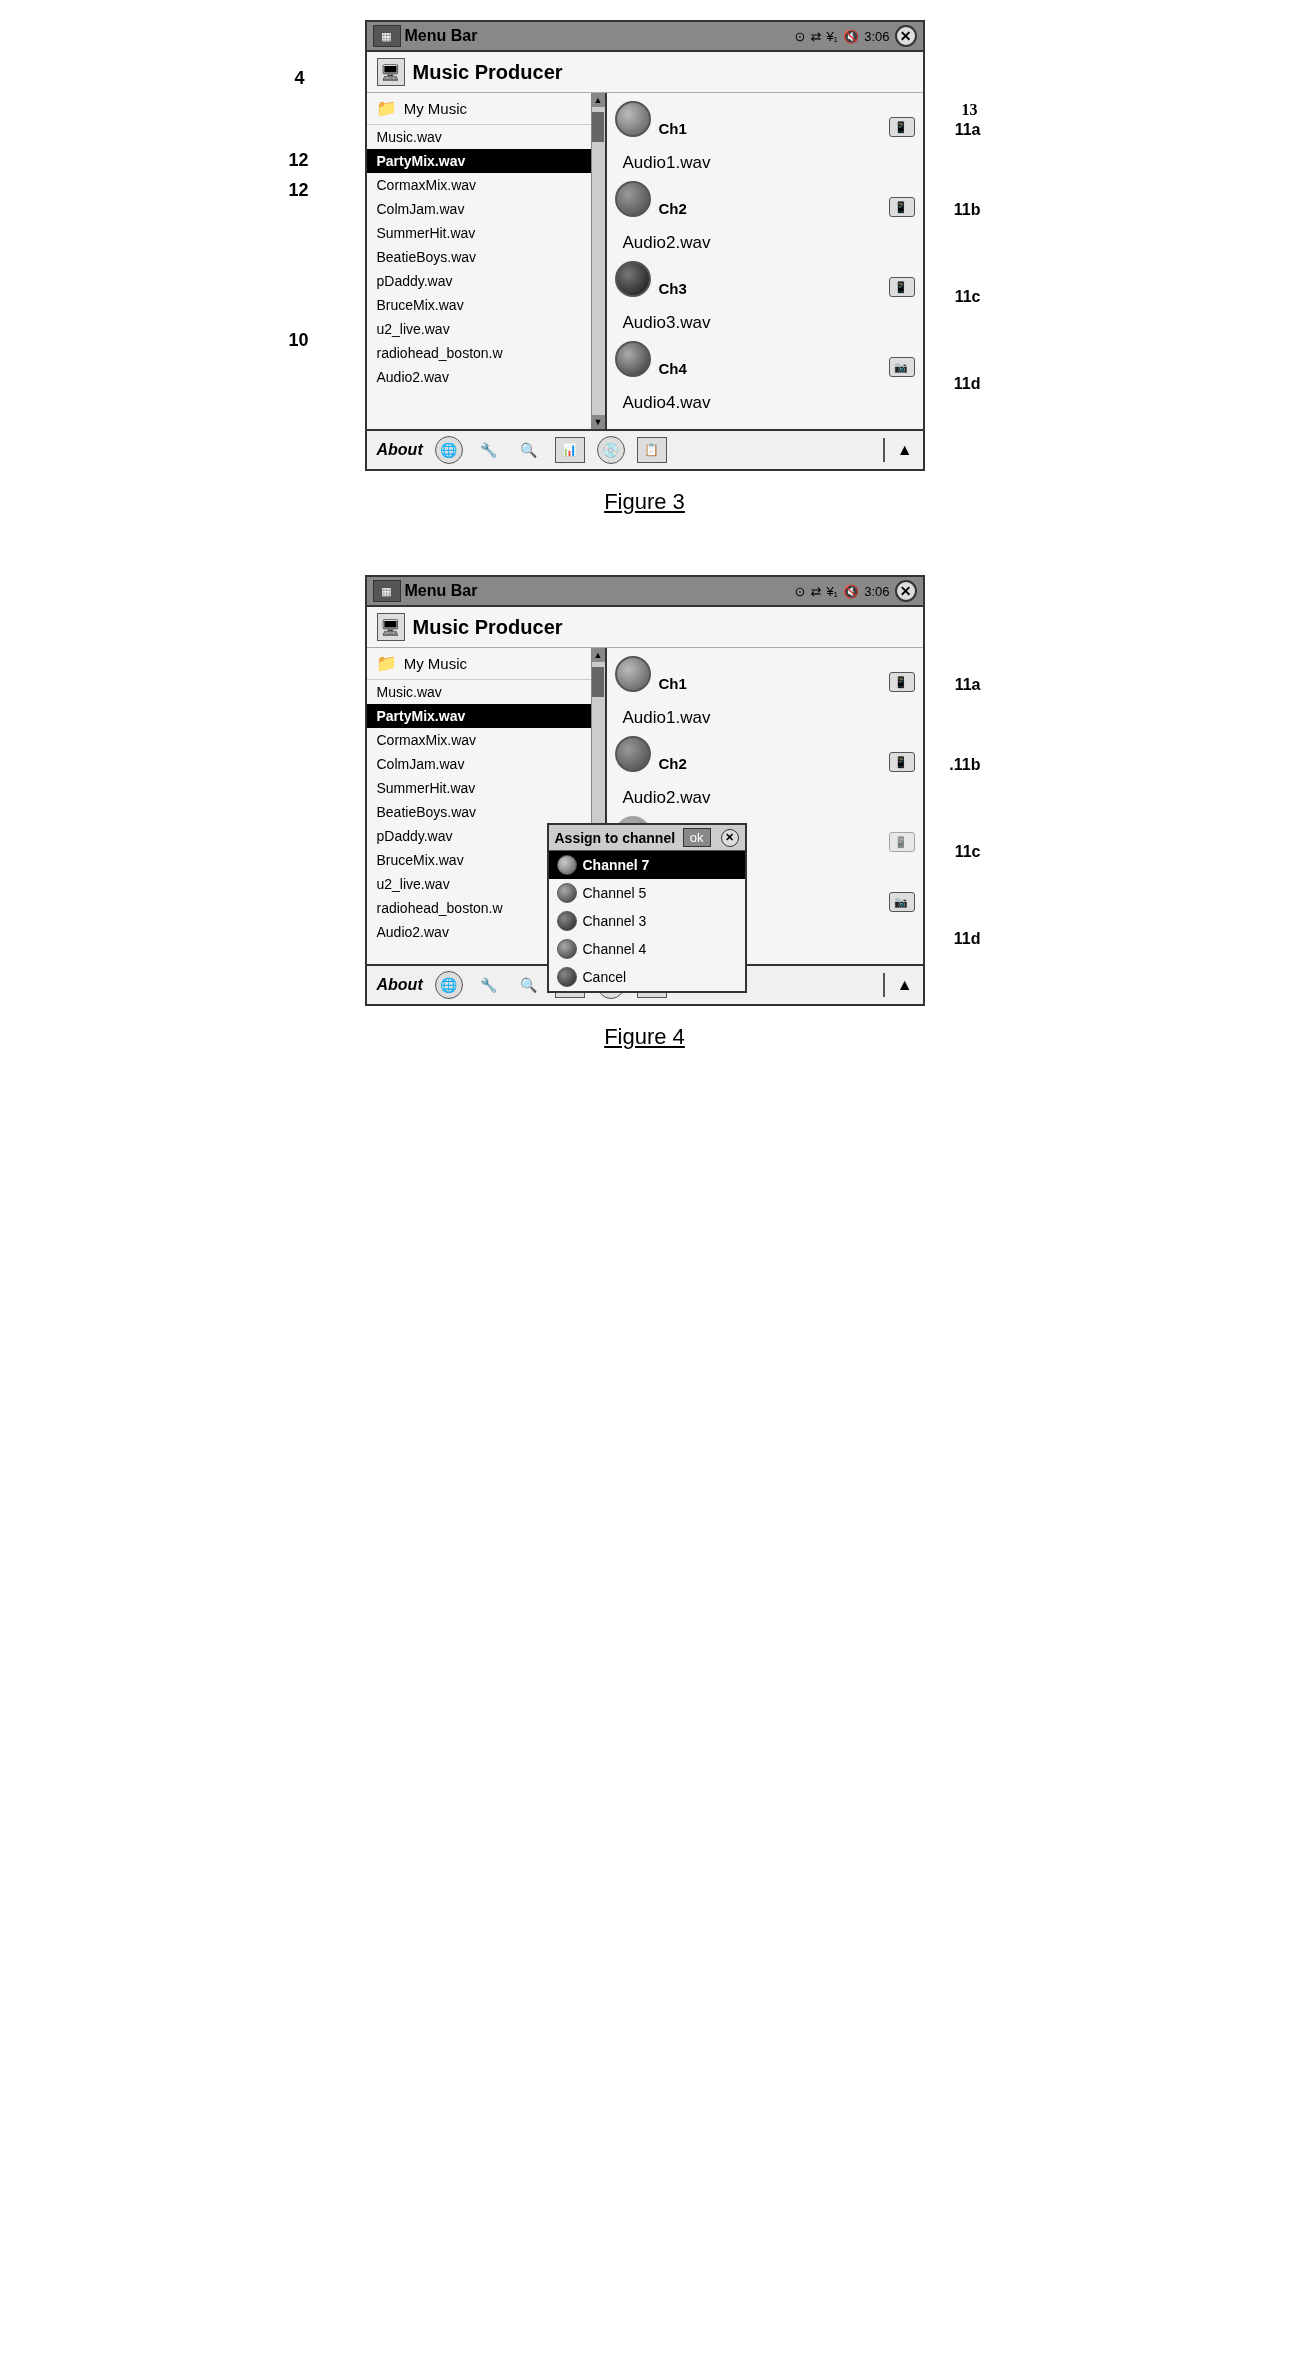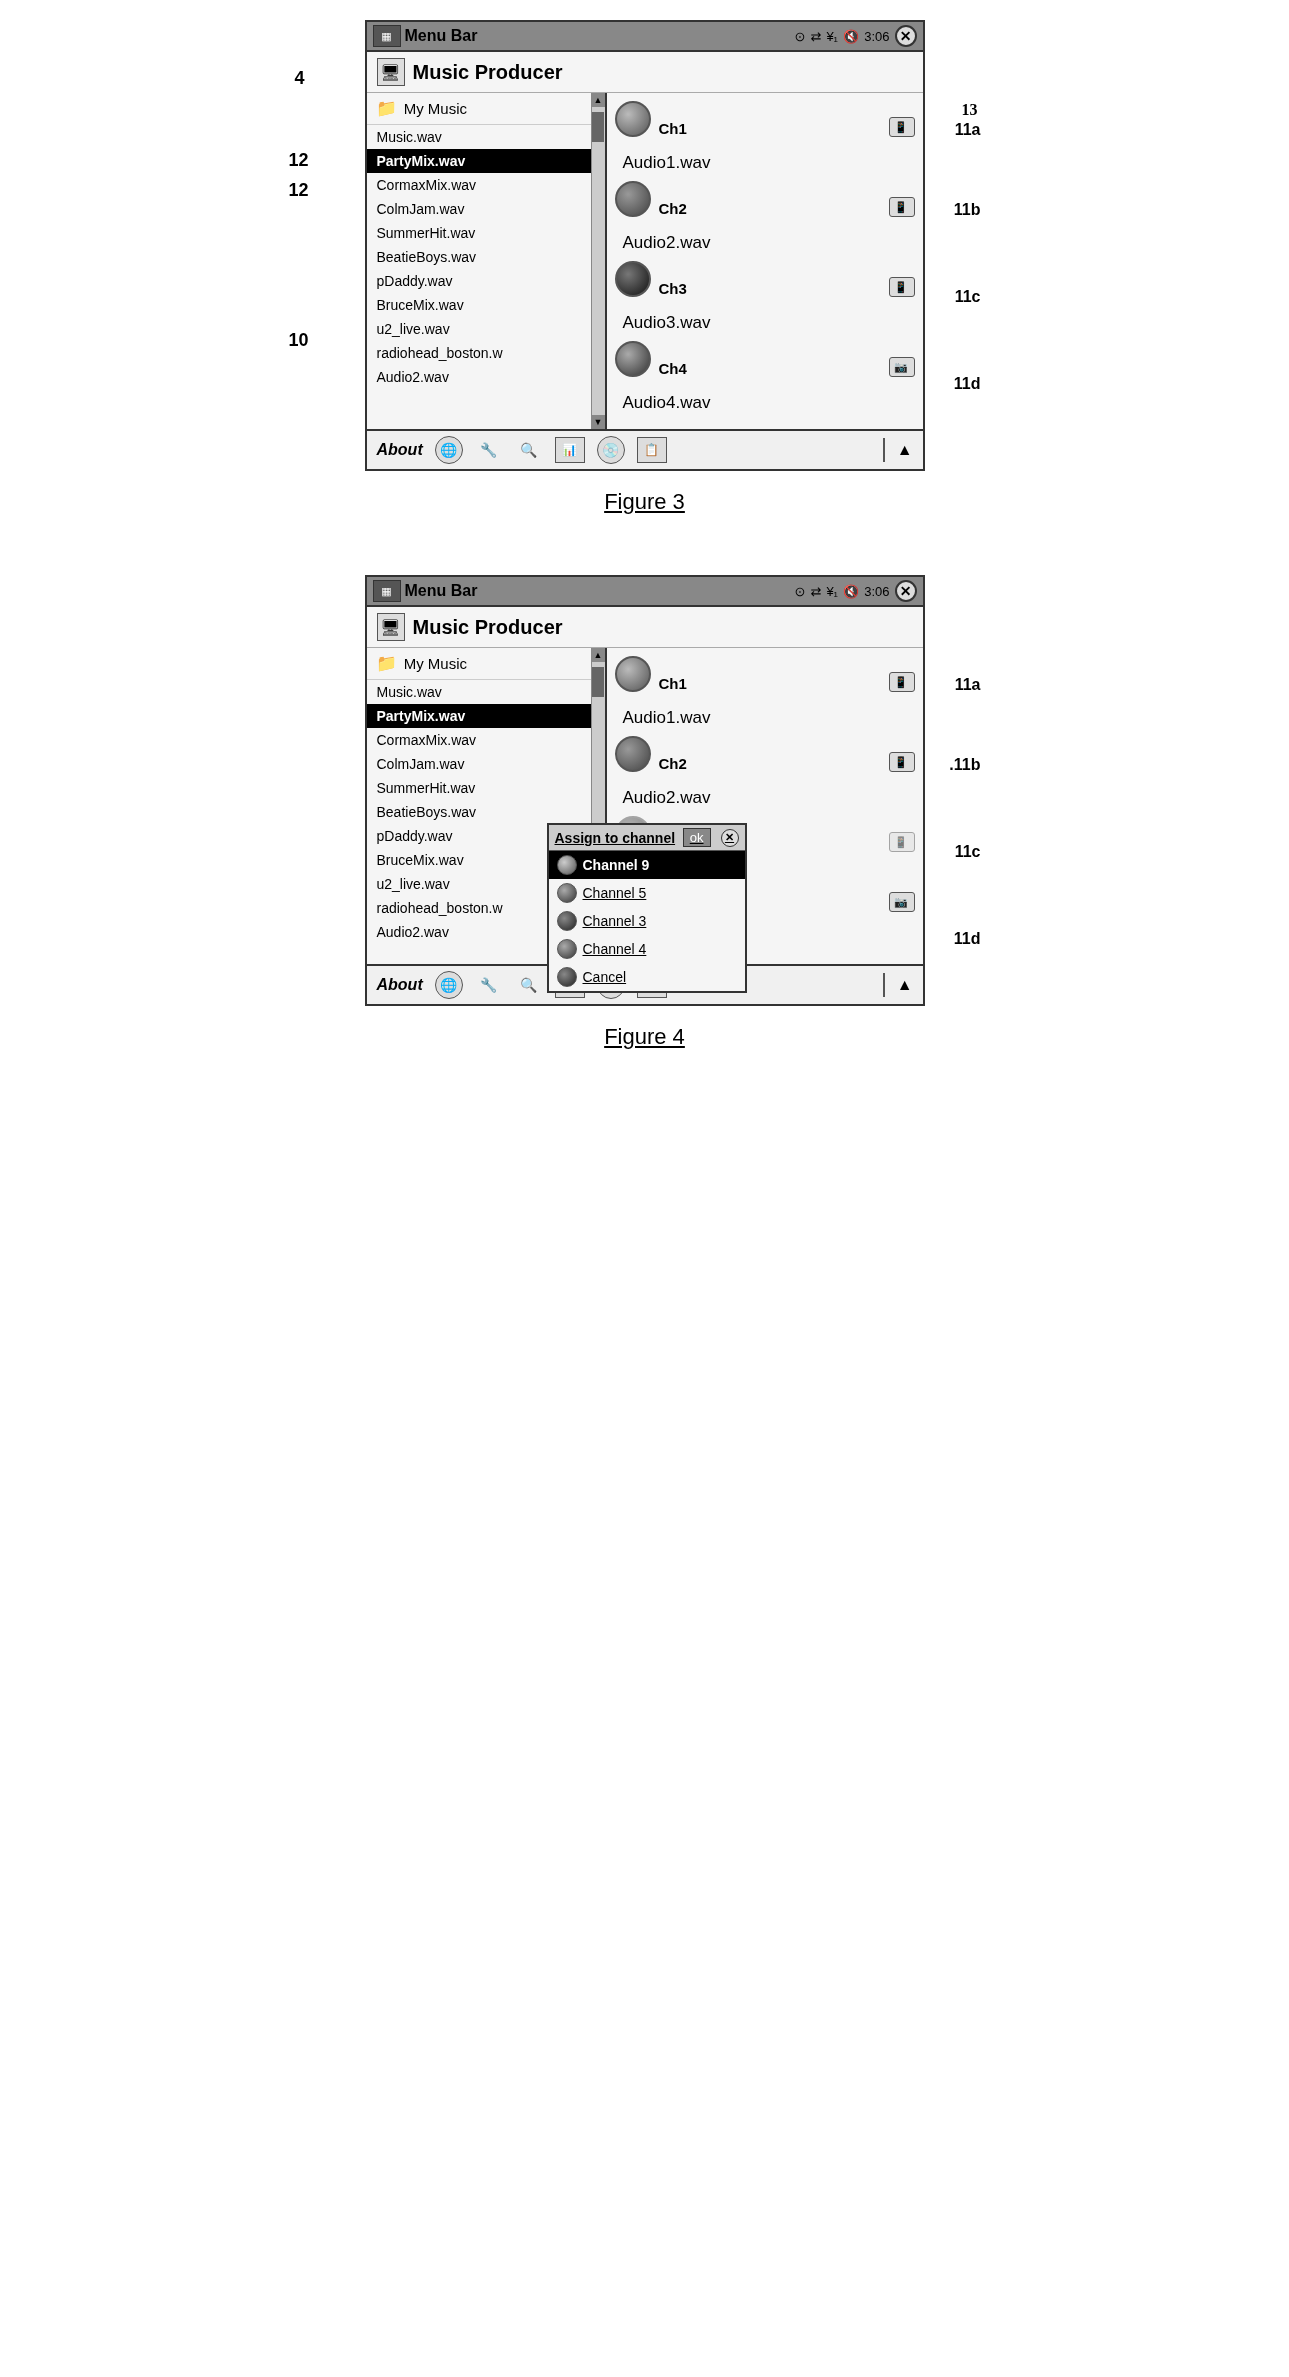--- a/index.html
+++ b/index.html
@@ -286,21 +286,20 @@
 
     
     .dropdown-overlay {
       position: absolute;
       left: 180px;
       top: 175px;
       background: #f5f5f5;
       border: 2px solid #333;
       z-index: 10;
       width: 200px;
-      text-decoration: underline;
     }
     .dropdown-header {
       display: flex;
       align-items: center;
       justify-content: space-between;
       background: #ccc;
       padding: 3px 6px;
       font-size: 14px;
       font-weight: bold;
       border-bottom: 1px solid #555;
@@ -574,21 +573,21 @@
           <div class="dropdown-overlay">
             <div class="dropdown-header">
               <span>Assign to channel</span>
               <div style="display:flex;gap:4px;align-items:center;">
                 <button class="dropdown-ok">ok</button>
                 <div class="dropdown-close">✕</div>
               </div>
             </div>
             <div class="dropdown-item selected">
               <div class="dropdown-knob" style="background:radial-gradient(circle at 35% 35%, #ccc,#555);"></div>
-              <span>Channel 9</span>
+              <span>Channel 7</span>
             </div>
             <div class="dropdown-item">
               <div class="dropdown-knob" style="background:radial-gradient(circle at 35% 35%, #aaa,#333);"></div>
               <span>Channel 5</span>
             </div>
             <div class="dropdown-item">
               <div class="dropdown-knob" style="background:radial-gradient(circle at 35% 35%, #888,#222);"></div>
               <span>Channel 3</span>
             </div>
             <div class="dropdown-item">

